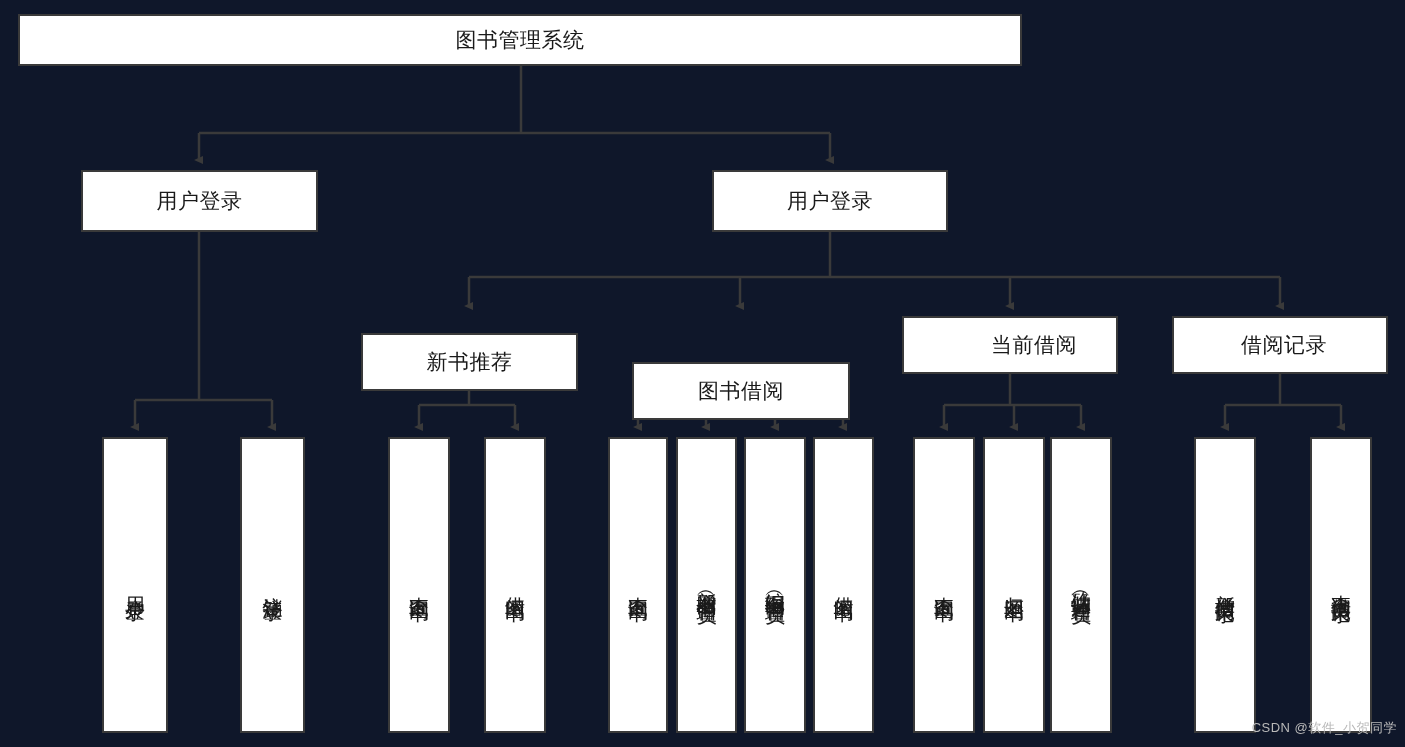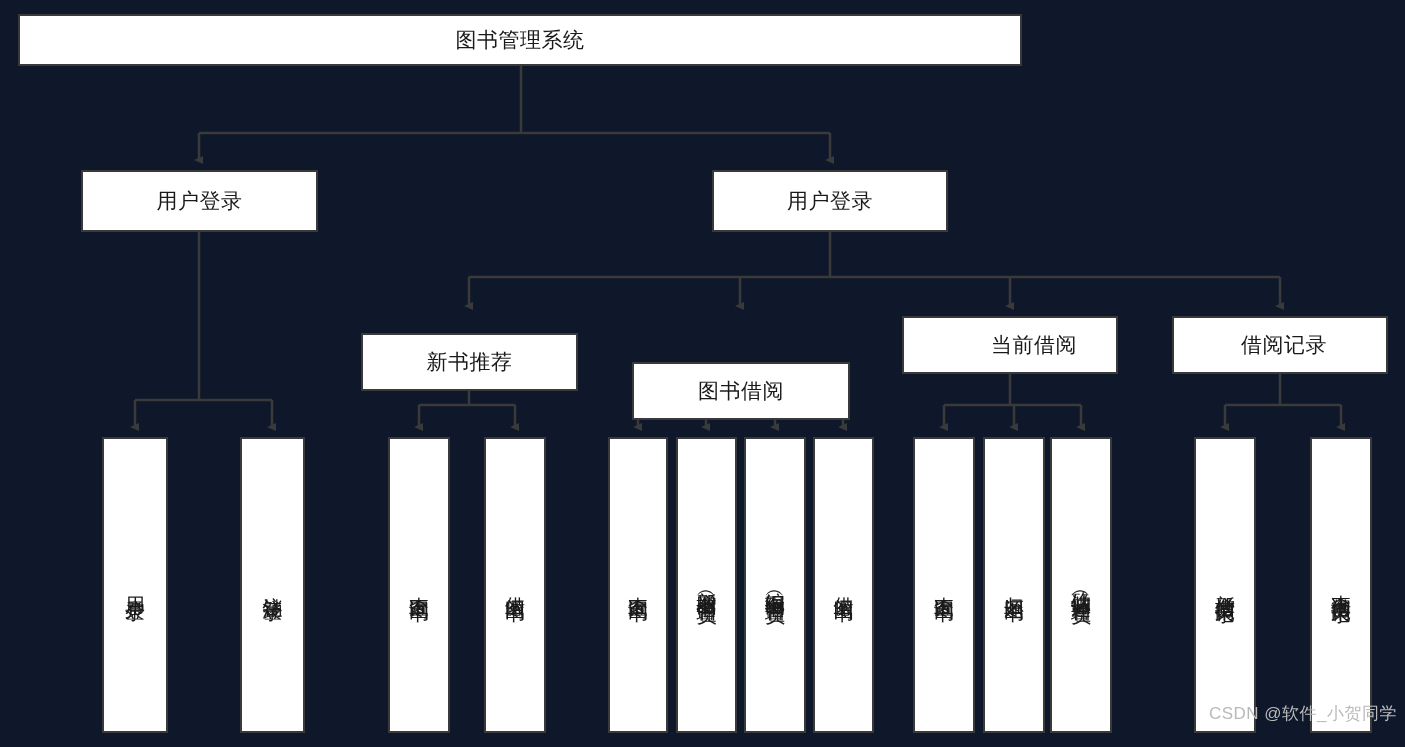--- a/index.html
+++ b/index.html
@@ -47,22 +47,22 @@
     letter-spacing: 2px;
     padding: 6px 0;
   }
   .node-label {
     display: block;
     white-space: nowrap;
   }
   #watermark {
     position: absolute;
     right: 8px;
-    bottom: 22px;
-    font-size: 17px;
+    bottom: 10px;
+    font-size: 13px;
     color: #b9b9b9;
     letter-spacing: 0.5px;
     white-space: nowrap;
     pointer-events: none;
   }
 </style>
 </head>
 <body>
 
 <div id="canvas">

